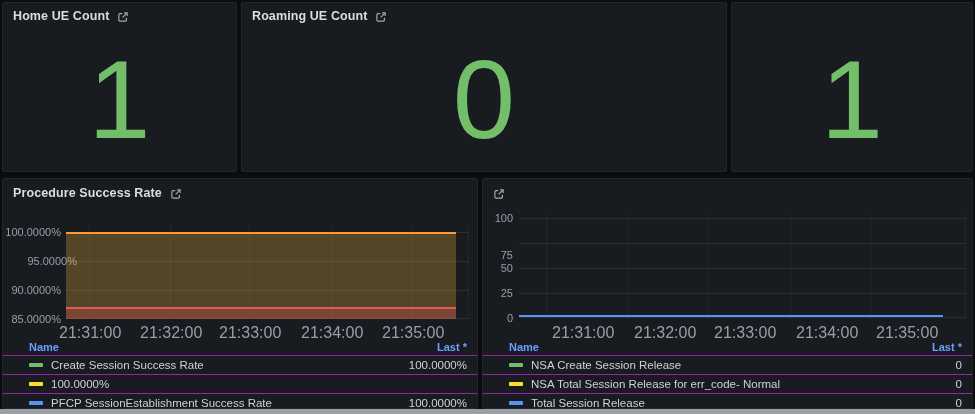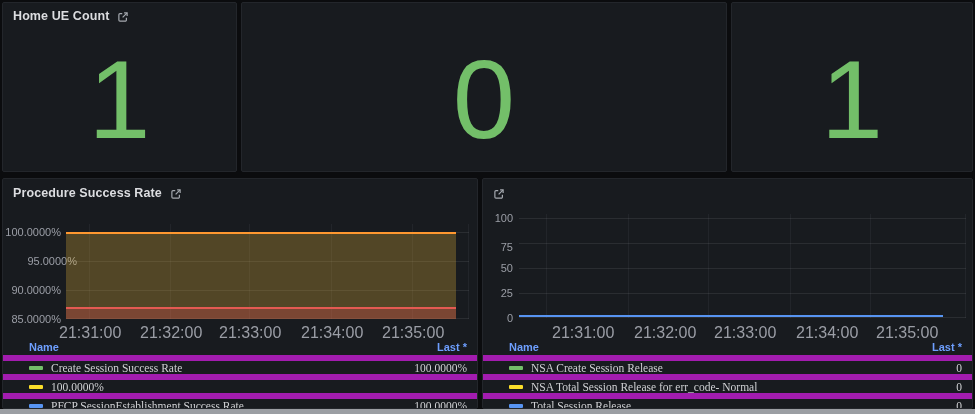--- a/index.html
+++ b/index.html
@@ -20,21 +20,21 @@
   .plot{position:absolute;}
   .hgrid{position:absolute;left:0;right:0;height:1px;background:rgba(204,204,220,0.10);}
   .vgrid{position:absolute;top:0;bottom:0;width:1px;background:rgba(204,204,220,0.06);}
   .fill-olive{position:absolute;left:0;background:rgba(234,184,57,0.28);border-top:2px solid #FF9830;}
   .fill-red{position:absolute;left:0;background:rgba(242,73,92,0.25);border-top:2px solid #E45A52;}
   .line-blue{position:absolute;left:0;height:0;border-top:2px solid #5794F2;}
   
   .legend{position:absolute;left:0;right:0;bottom:0;font-size:11.5px;}
   .legend-head{display:flex;justify-content:space-between;align-items:center;height:16px;padding:0 10px 0 26px;
                color:#6E9FFF;font-weight:bold;font-size:11px;}
-  .legend-row{display:flex;align-items:center;height:19px;border-top:6px solid #a21caf;padding:0 10px 0 26px;font-family:Liberation Serif, serif;}
+  .legend-row{display:flex;align-items:center;height:19px;border-top:1px solid #a21caf;padding:0 10px 0 26px;}
   .sw{width:14px;height:4px;border-radius:1px;flex:0 0 auto;margin-right:8px;}
   .sw-g{background:#73BF69;} .sw-y{background:#FADE2A;} .sw-b{background:#5794F2;}
   .legend-label{flex:1 1 auto;color:#d0d1d4;white-space:nowrap;overflow:hidden;}
   .legend-last{flex:0 0 auto;color:#d0d1d4;text-align:right;}
   .bottom-strip{position:absolute;left:0;right:0;bottom:0;height:5px;background:#9b9ea3;}
 </style>
 </head>
 <body>
 
 <div class="page">
@@ -49,20 +49,30 @@
             <path d="M13.2 2.8L7.5 8.5"></path>
         </svg>
       </span>
     </div>
     <div class="stat-wrap">
       <span class="stat-value">1</span>
     </div>
   </div>
 
   <div class="panel" style="left:241px;top:2px;width:486px;height:170px;">
+    <div class="panel-header">
+      <span class="panel-title">Roaming UE Count</span>
+      <span class="ext-icon">
+        <svg width="12" height="12" viewBox="0 0 16 16" fill="none" stroke-width="1.6">
+          <path d="M7 3.5H4A1.5 1.5 0 0 0 2.5 5v7A1.5 1.5 0 0 0 4 13.5h7a1.5 1.5 0 0 0 1.5-1.5V9"></path>
+          <path d="M9.5 2.5H13.5V6.5"></path>
+            <path d="M13.2 2.8L7.5 8.5"></path>
+        </svg>
+      </span>
+    </div>
     <div class="stat-wrap">
       <span class="stat-value">0</span>
     </div>
   </div>
 
   <div class="panel" style="left:731px;top:2px;width:242px;height:170px;">
     <div class="stat-wrap">
       <span class="stat-value">1</span>
     </div>
   </div>
@@ -132,21 +142,21 @@
       <span class="ext-icon">
         <svg width="12" height="12" viewBox="0 0 16 16" fill="none" stroke-width="1.6">
           <path d="M7 3.5H4A1.5 1.5 0 0 0 2.5 5v7A1.5 1.5 0 0 0 4 13.5h7a1.5 1.5 0 0 0 1.5-1.5V9"></path>
           <path d="M9.5 2.5H13.5V6.5"></path>
             <path d="M13.2 2.8L7.5 8.5"></path>
         </svg>
       </span>
     </div>
 
     <span class="ylabel" style="left:-26px;top:39px;">100</span>
-    <span class="ylabel" style="left:-26px;top:68px;">75</span>
+    <span class="ylabel" style="left:-26px;top:76px;">75</span>
     <span class="ylabel" style="left:-26px;top:89px;">50</span>
     <span class="ylabel" style="left:-26px;top:114px;">25</span>
     <span class="ylabel" style="left:-26px;top:139px;">0</span>
 
     <div class="plot" style="left:36px;top:35px;width:447px;height:104px;">
       <div class="hgrid" style="top:4px;"></div>
       <div class="hgrid" style="top:29px;"></div>
       <div class="hgrid" style="top:54px;"></div>
       <div class="hgrid" style="top:79px;"></div>
       <div class="hgrid" style="top:103px;"></div>

